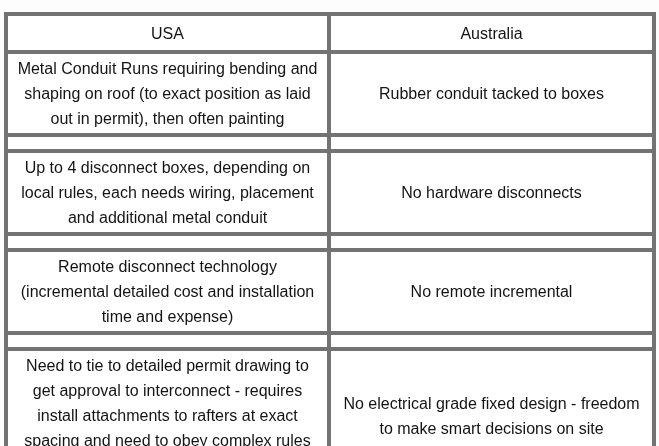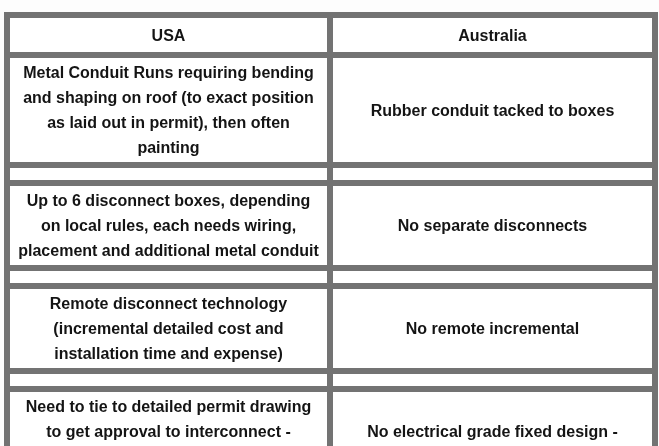--- a/index.html
+++ b/index.html
@@ -19,27 +19,27 @@
   table.compare {
     position: absolute;
     left: 4px;
     top: 12px;
     width: 648px;
     border-collapse: collapse;
     table-layout: fixed;
     background: #ffffff;
   }
   table.compare td, table.compare th {
-    border: 6px solid #737373;
+    border: 4px solid #737373;
     text-align: center;
     vertical-align: middle;
     color: #141414;
     font-size: 16px;
     line-height: 25px;
-    font-weight: 700;
+    font-weight: 400;
     padding: 2px 8px;
   }
   th.hdr {
     height: 30px;
     font-weight: 400;
     font-size: 16px;
   }
   tr.spacer td {
     height: 12px;
     padding: 0;
@@ -70,22 +70,22 @@
         <td>Metal Conduit Runs requiring bending and shaping on roof (to exact position as laid out in permit), then often painting</td>
         <td>Rubber conduit tacked to boxes</td>
       </tr>
 
       <tr class="spacer">
         <td></td>
         <td></td>
       </tr>
 
       <tr class="content-2">
-        <td>Up to 6 disconnect boxes, depending on local rules, each needs wiring, placement and additional metal conduit</td>
-        <td>No separate disconnects</td>
+        <td>Up to 4 disconnect boxes, depending on local rules, each needs wiring, placement and additional metal conduit</td>
+        <td>No hardware disconnects</td>
       </tr>
 
       <tr class="spacer">
         <td></td>
         <td></td>
       </tr>
 
       <tr class="content-3">
         <td>Remote disconnect technology (incremental detailed cost and installation time and expense)</td>
         <td>No remote incremental</td>

